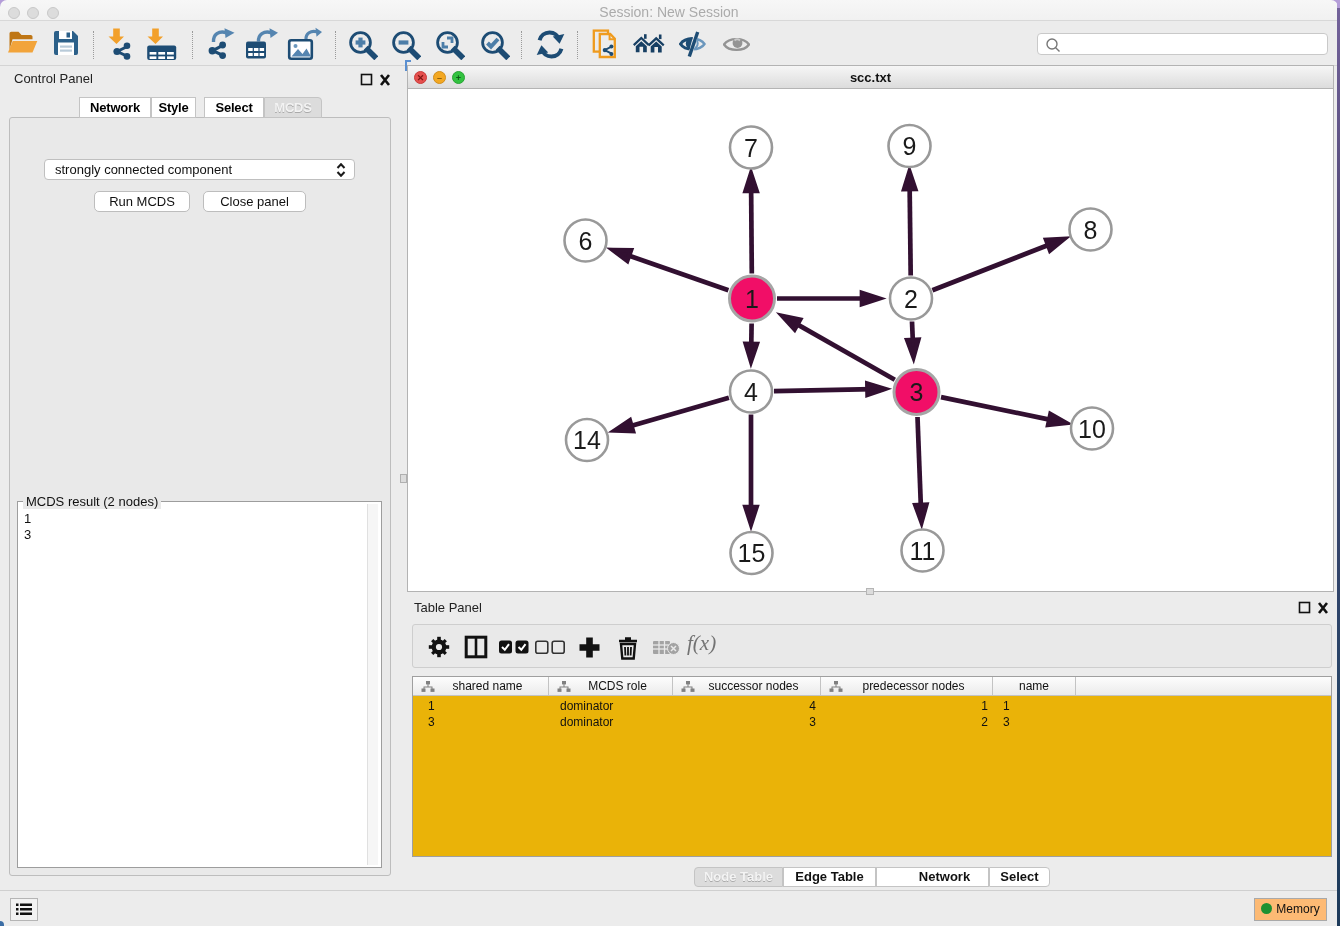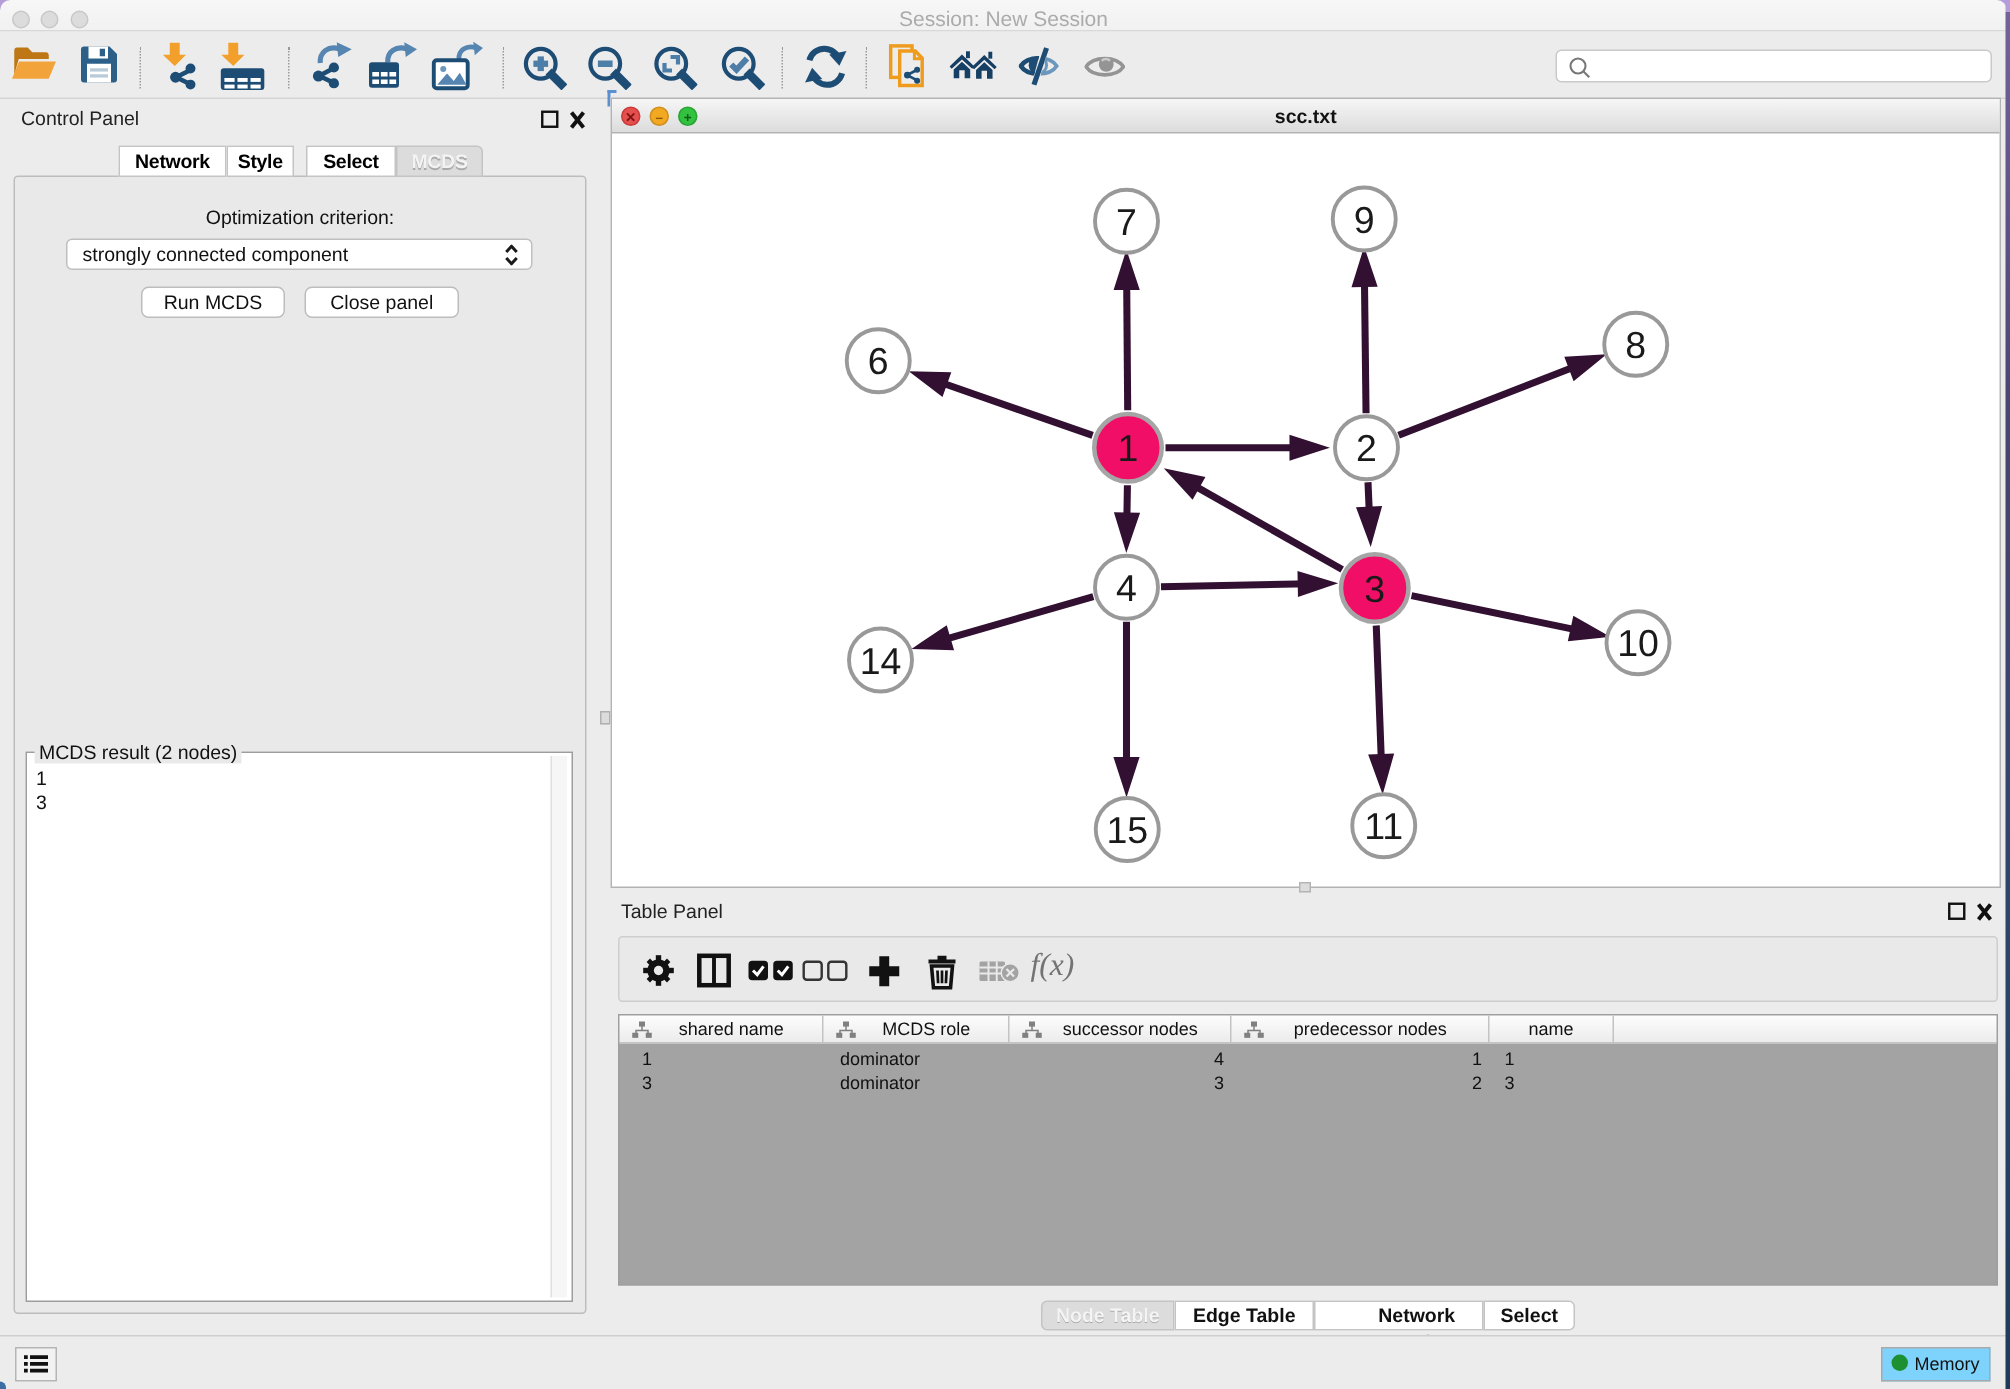--- a/index.html
+++ b/index.html
@@ -29,30 +29,30 @@
 #fs-legend { left:23px; top:494px; background:#e9e9e9; font-size:13px; color:#111; padding:0 3px; }
 #fs-scroll { position:absolute; right:3px; top:2px; bottom:2px; width:11px; background:#f6f6f6; border-left:1px solid #e0e0e0; }
 
 #net { left:407px; top:65px; width:927px; height:527px; background:#fff; border:1px solid #b3b3b3; }
 #net-tbar { position:absolute; left:0; top:0; width:100%; height:23px; background:linear-gradient(#f6f6f6,#dcdcdc); border-bottom:1px solid #b4b4b4; }
 .ntl { position:absolute; top:5px; width:13px; height:13px; border-radius:50%; font-size:9px; font-weight:bold; text-align:center; line-height:13px; }
 #net-title { position:absolute; top:4px; left:0; width:100%; text-align:center; font-weight:bold; font-size:13px; color:#111; }
 
 #tp-title { left:414px; top:600px; font-size:13px; color:#222; }
 #tp-toolbar { left:412px; top:624px; width:920px; height:44px; background:#e9e9e9; border:1px solid #cecece; border-radius:3px; }
-#tbl { left:412px; top:676px; width:920px; height:181px; background:#a3a3a3; border:1px solid #9f9f9f;padding-left:16px; }
+#tbl { left:412px; top:676px; width:920px; height:181px; background:#eab308; border:1px solid #9f9f9f;padding-left:16px; }
 #tbl-head { position:absolute; left:0; top:0; width:100%; height:19px; background:linear-gradient(#fdfdfd,#ebebeb); border-bottom:1px solid #c3c3c3; }
 .th { position:absolute; top:0; height:19px; border-right:1px solid #c3c3c3; font-size:12px; color:#111; text-align:center; line-height:19px; }
 .hico { position:absolute; top:3px; }
 .td { position:absolute; font-size:12px; color:#111; height:16px; line-height:16px; }
 .btab { position:absolute; top:867px; height:20px; background:#fff; border:1px solid #c4c4c4; font-size:13px; font-weight:600; color:#111; text-align:center; line-height:18px; }
 .btab.tabsel { background:#dcdcdc; color:#f4f4f4; text-shadow:0 1px 0 #aaa; }
 
 #status { left:0; top:890px; width:1338px; height:36px; background:#ececec; border-top:1px solid #cfcfcf; }
-#membtn { position:absolute; right:11px; top:7px; width:73px; height:23px; background:#7dd3fc; border:1px solid #a9a9a9; font-size:12px; color:#111; text-align:center; line-height:21px; }
+#membtn { position:absolute; right:11px; top:7px; width:73px; height:23px; background:#fdba74; border:1px solid #a9a9a9; font-size:12px; color:#111; text-align:center; line-height:21px; }
 #listbtn { position:absolute; left:10px; top:7px; width:28px; height:23px; background:#f2f2f2; border:1px solid #b5b5b5; }
 #rightedge { left:1337px; top:8px; width:3px; height:918px; background:linear-gradient(#73629a,#4a4470 30%,#274467 75%,#1d3a5a); }
 #rightedgetop { left:1337px; top:0; width:3px; height:8px; background:#b49dd8; }
 </style>
 </head>
 <body>
 <div id="app">
   <div class="abs" id="purple"></div>
   <div class="abs" id="titlebar">
     <div class="tl" style="left:8px"></div>
@@ -224,21 +224,20 @@
   <div class="abs" id="cp-title">Control Panel</div>
   <svg class="abs" style="left:360px;top:73px" width="32" height="14" viewBox="0 0 32 14">
       <rect x="1.5" y="1.5" width="10" height="10" fill="none" stroke="#111" stroke-width="1.6"></rect>
       <path d="M21 2 L29 12 M29 2 L21 12" stroke="#111" stroke-width="2.6"></path>
     </svg>
   <div class="abs" id="cp-panel"></div>
   <div class="tab" style="left:79px; width:72px;">Network</div>
   <div class="tab" style="left:151px; width:45px;">Style</div>
   <div class="tab" style="left:204px; width:60px;">Select</div>
   <div class="tab tabsel" style="left:264px; width:58px; border-radius:0 4px 0 0;">MCDS</div>
-  <div class="abs" id="optlbl">Optimization criterion:</div>
   <div class="abs" id="dd">strongly connected component
     <svg width="10" height="14" style="position:absolute;right:8px;top:3px" viewBox="0 0 10 14">
         <path d="M1.5 5 L5 1.2 L8.5 5 M1.5 9 L5 12.8 L8.5 9" fill="none" stroke="#1a1a1a" stroke-width="2"></path>
       </svg>
   </div>
   <div class="btn" style="left:94px; width:96px;">Run MCDS</div>
   <div class="btn" style="left:203px; width:103px;">Close panel</div>
   <div class="abs" id="fieldset">
     <div style="position:absolute; left:6px; top:9px; font-size:13px; color:#111;">1</div>
     <div style="position:absolute; left:6px; top:25px; font-size:13px; color:#111;">3</div>

